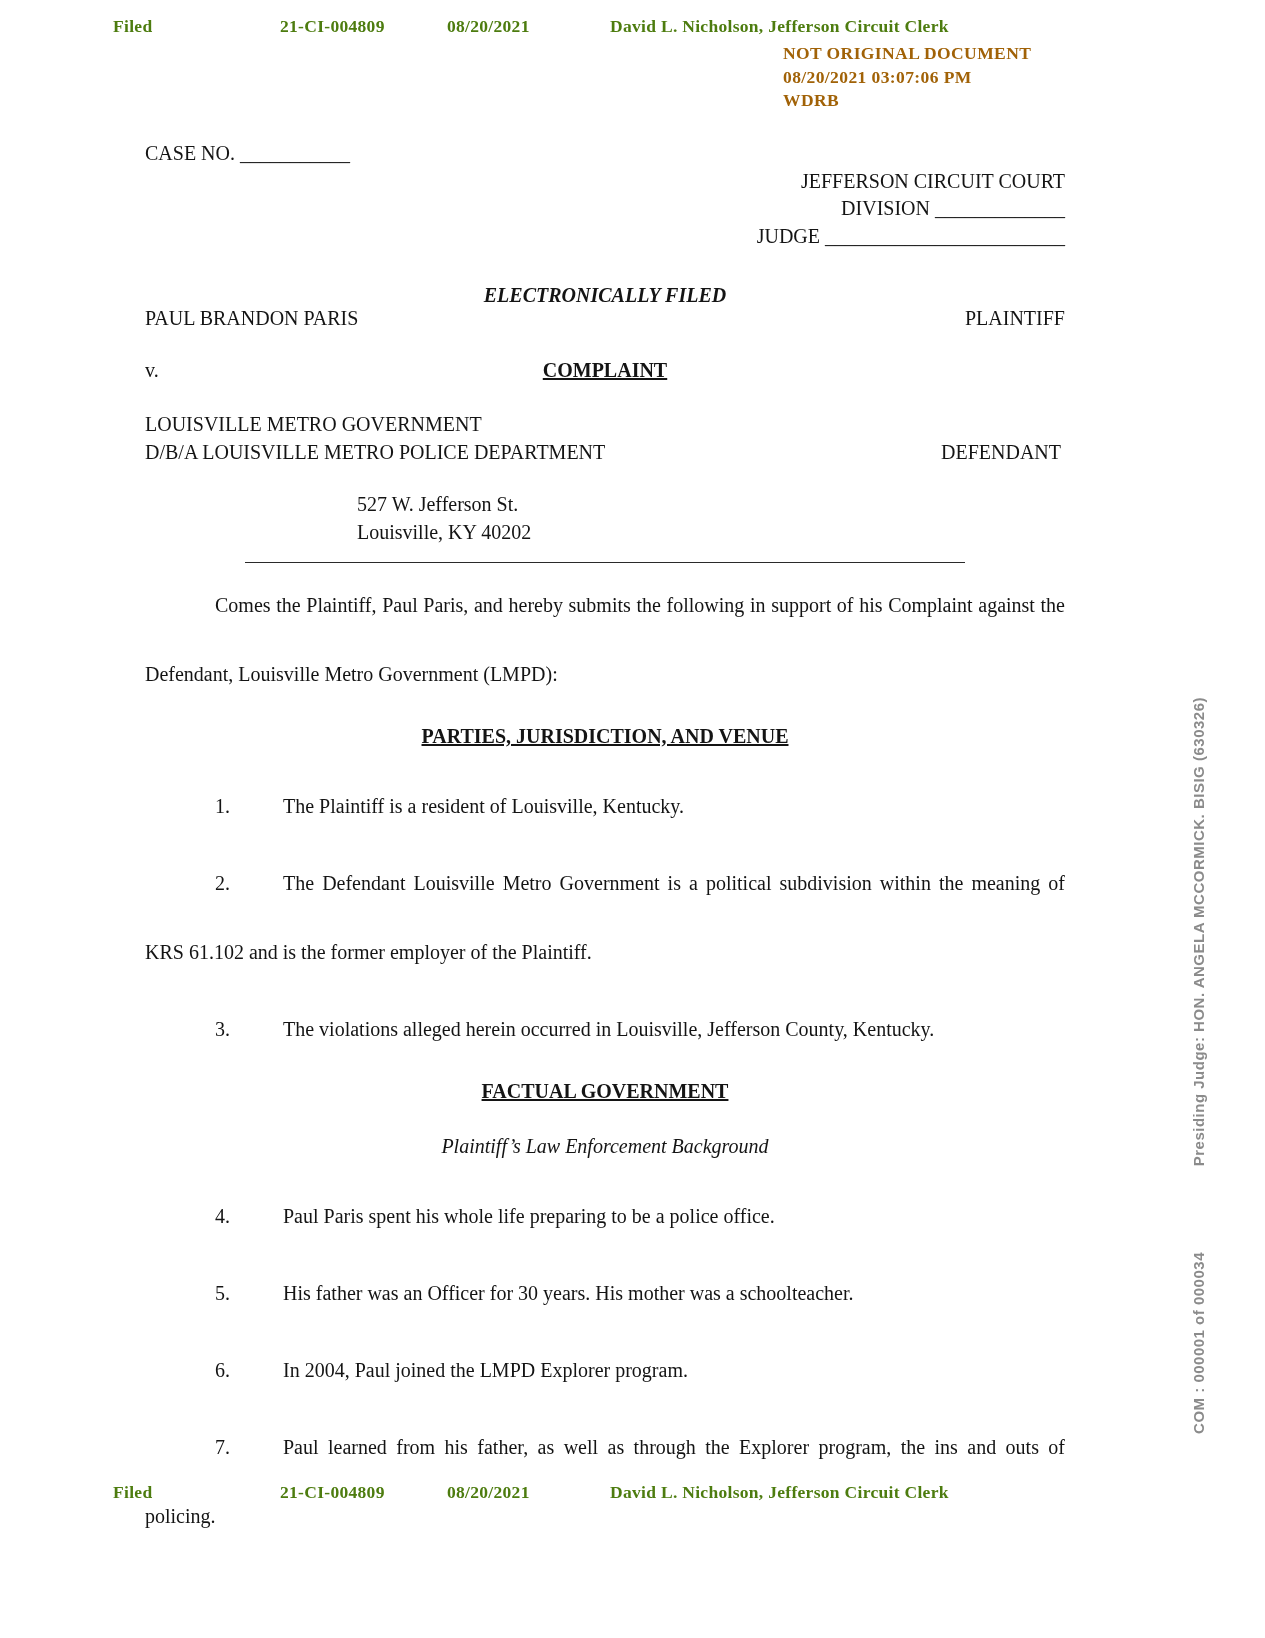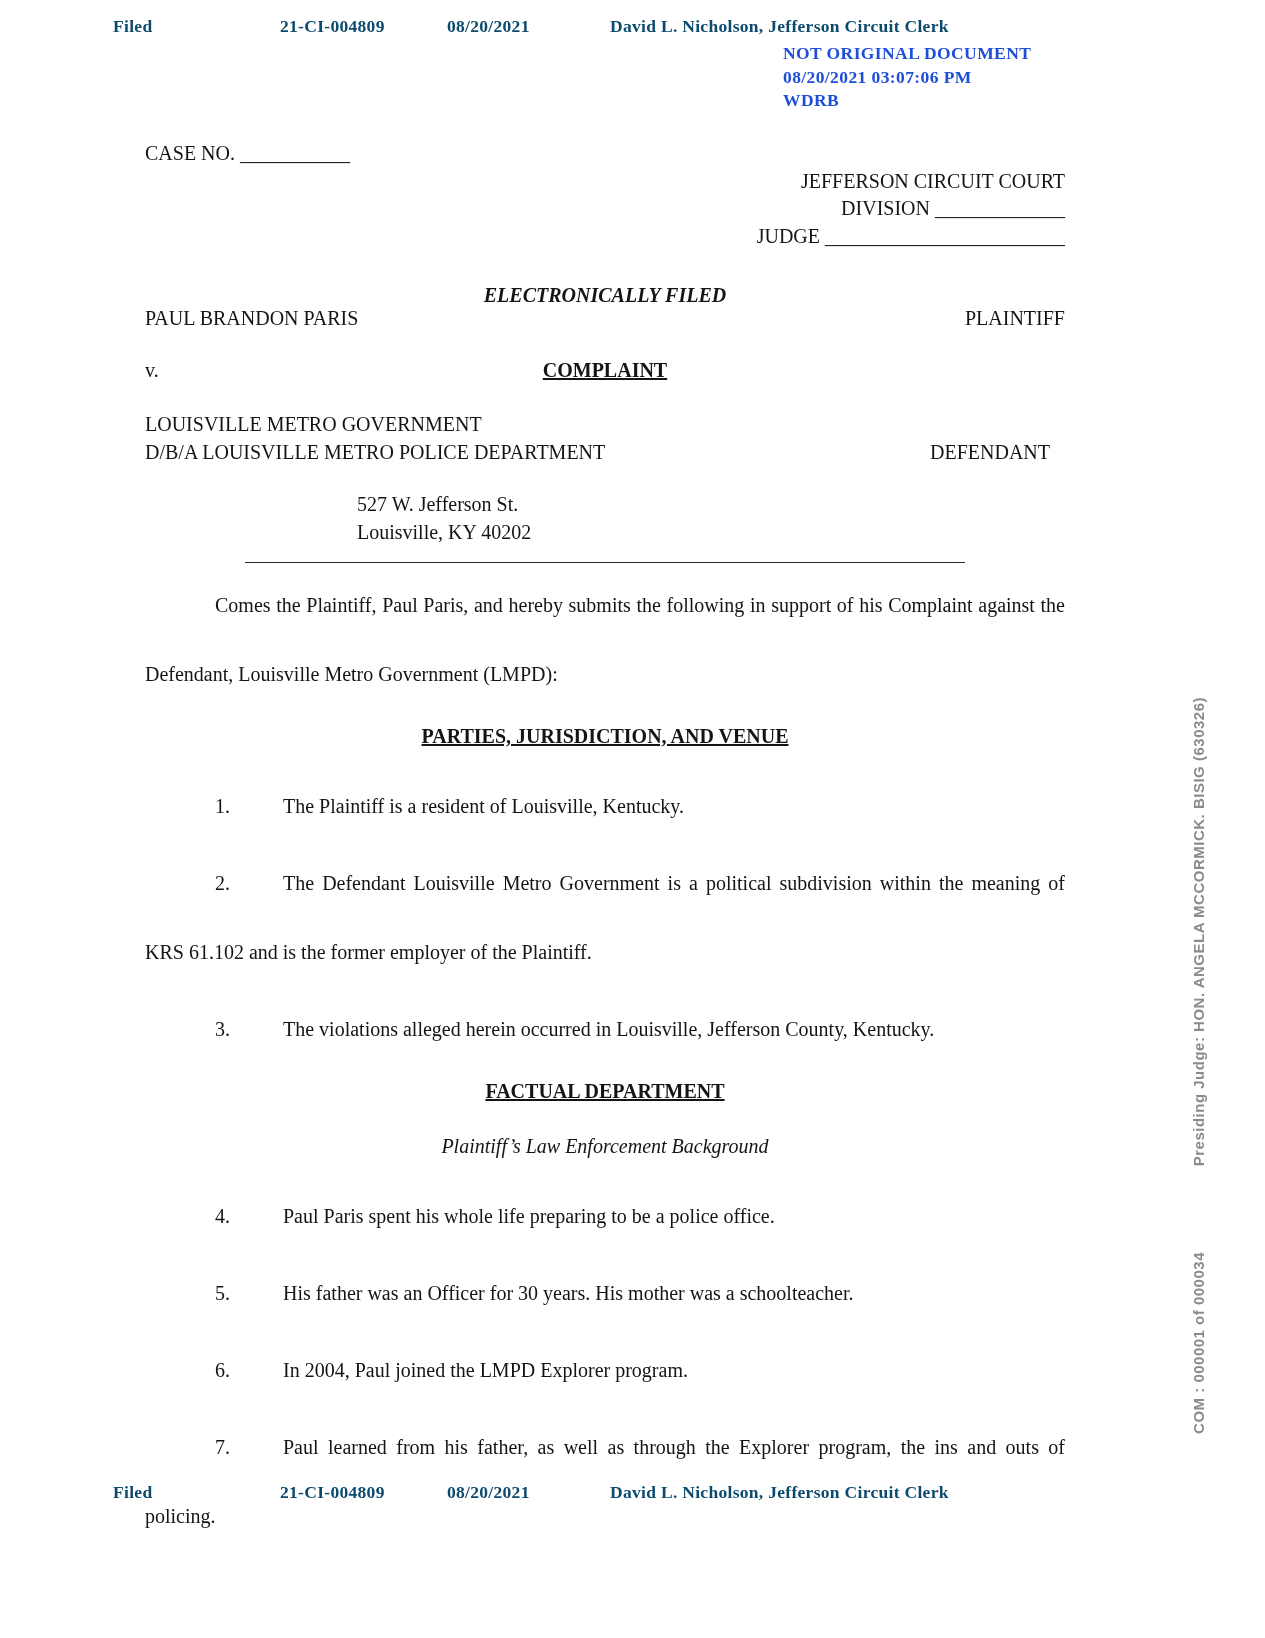--- a/index.html
+++ b/index.html
@@ -10,32 +10,32 @@
     background:#ffffff;
     font-family:"Liberation Serif", serif;
     font-size:20px;
     color:#141414;
     overflow:hidden;
   }
 
   
   .stamp-row {
     position:absolute; left:113px; right:40px;
-    font-weight:bold; color:#0c4a6e;
+    font-weight:bold; color:#4d7c0f;
     font-size:17.5px; letter-spacing:0.3px;
     white-space:nowrap;
   }
   .stamp-row .c1 { display:inline-block; width:167px; }
   .stamp-row .c2 { display:inline-block; width:167px; }
   .stamp-row .c3 { display:inline-block; width:163px; }
   .stamp-top { top:16px; }
   .stamp-bottom { top:1482px; }
   .stamp-right {
     position:absolute; left:783px; top:42px;
-    font-weight:bold; color:#1d4ed8;
+    font-weight:bold; color:#a16207;
     font-size:17.5px; line-height:23.5px; letter-spacing:0.4px;
   }
 
   
   .vstamp {
     position:absolute;
     writing-mode:vertical-rl;
     transform:rotate(180deg);
     font-family:"Liberation Sans", sans-serif;
     font-weight:bold;
@@ -56,21 +56,21 @@
 
   .efiled { margin-top:34px; text-align:center; font-weight:bold; font-style:italic; }
 
   .party-row { display:flex; justify-content:space-between; }
 
   .complaint-row { margin-top:29px; position:relative; text-align:center; }
   .versus { position:absolute; left:0; top:0; }
   .doc-title { font-weight:bold; text-decoration:underline; }
 
   .defendant-block { margin-top:29px; position:relative; line-height:27.5px; }
-  .defendant-label { position:absolute; right:15px; bottom:0; }
+  .defendant-label { position:absolute; right:4px; bottom:0; }
 
   .serve-block { margin-top:25px; line-height:27.5px; }
   .serve-line1 { }
   .serve-label { display:inline-block; margin-left:70px; width:142px; }
   .serve-addr { padding-left:212px; }
 
   .sig-rule {
     margin:16px 0 0 100px;
     width:720px; height:0;
     border-top:1.6px solid #2a2a2a;
@@ -151,21 +151,21 @@
     <p class="para">Comes  the  Plaintiff,  Paul  Paris,  and  hereby  submits  the  following  in  support  of  his Complaint against the Defendant, Louisville Metro Government (LMPD):</p>
 
     <p class="sec-heading"><span class="u">PARTIES, JURISDICTION, AND VENUE</span></p>
 
     <p class="para"><span class="num">1.</span><span>The Plaintiff is a resident of Louisville, Kentucky.</span></p>
 
     <p class="para"><span class="num">2.</span><span>The Defendant Louisville Metro Government is a political subdivision within the meaning of KRS 61.102 and is the former employer of the Plaintiff.</span></p>
 
     <p class="para"><span class="num">3.</span><span>The violations alleged herein occurred in Louisville, Jefferson County, Kentucky.</span></p>
 
-    <p class="sec-heading"><span class="u">FACTUAL DEPARTMENT</span></p>
+    <p class="sec-heading"><span class="u">FACTUAL GOVERNMENT</span></p>
 
     <p class="sub-heading">Plaintiff’s Law Enforcement Background</p>
 
     <p class="para"><span class="num">4.</span><span>Paul Paris spent his whole life preparing to be a police office.</span></p>
 
     <p class="para"><span class="num">5.</span><span>His father was an Officer for 30 years. His mother was a schoolteacher.</span></p>
 
     <p class="para"><span class="num">6.</span><span>In 2004, Paul joined the LMPD Explorer program.</span></p>
 
     <p class="para"><span class="num">7.</span><span>Paul learned from his father, as well as through the Explorer program, the ins and outs of policing.</span></p>

